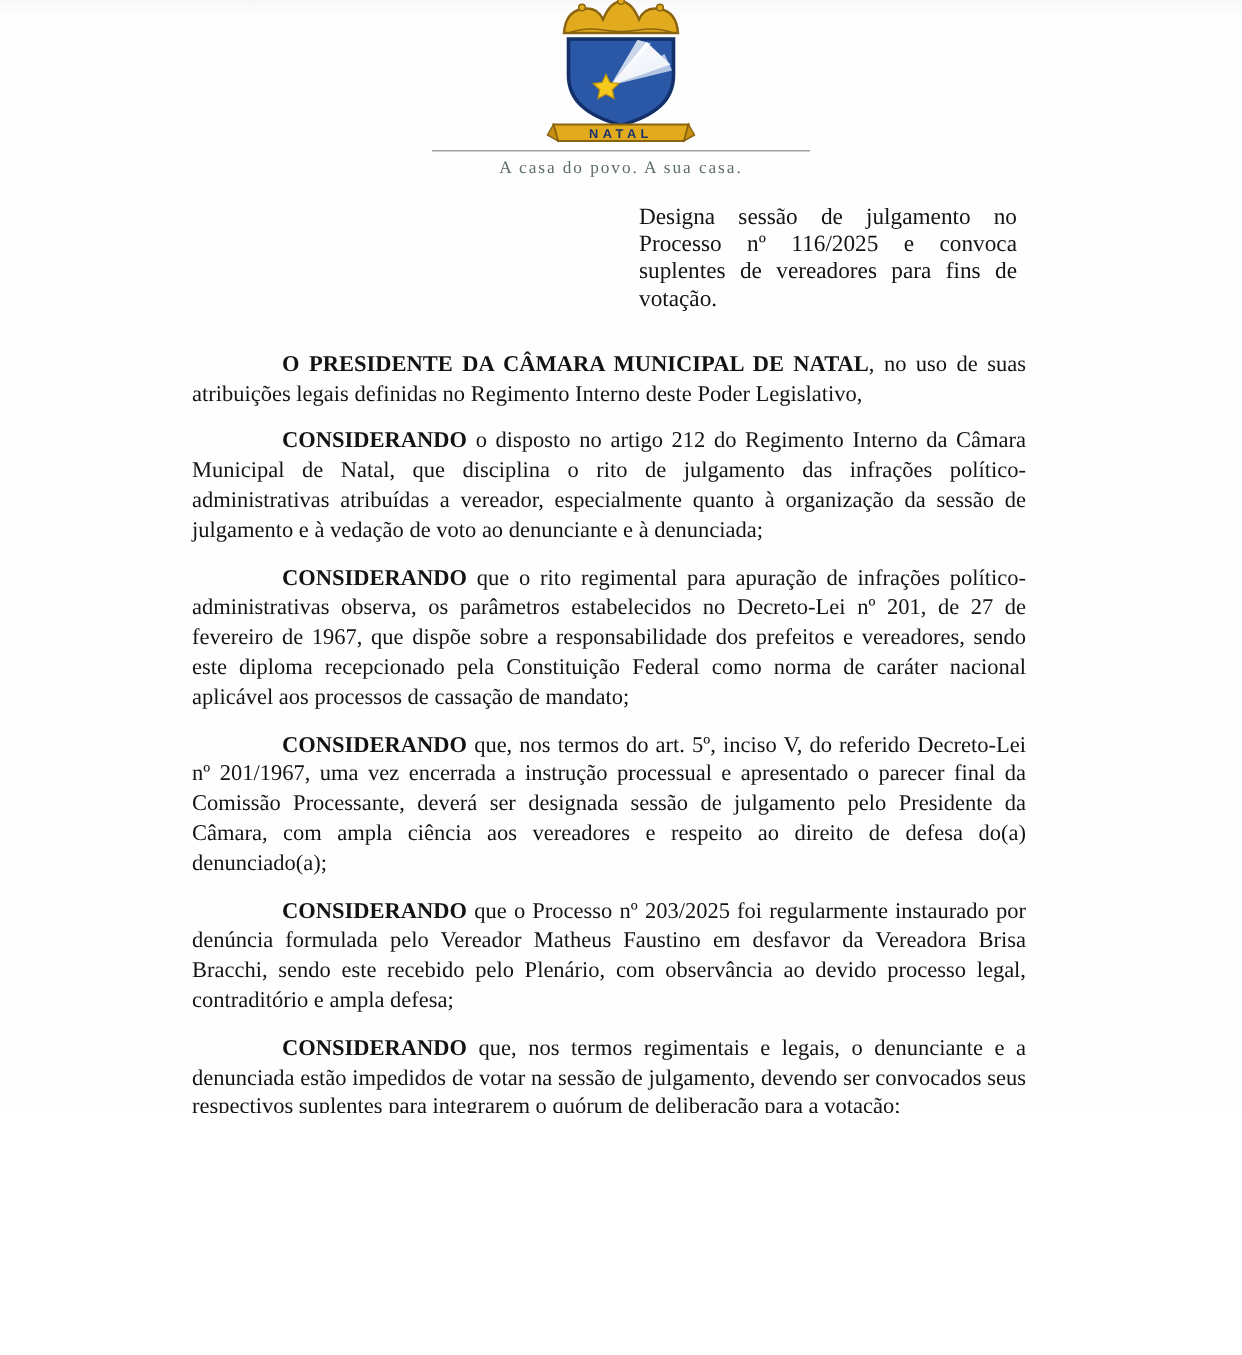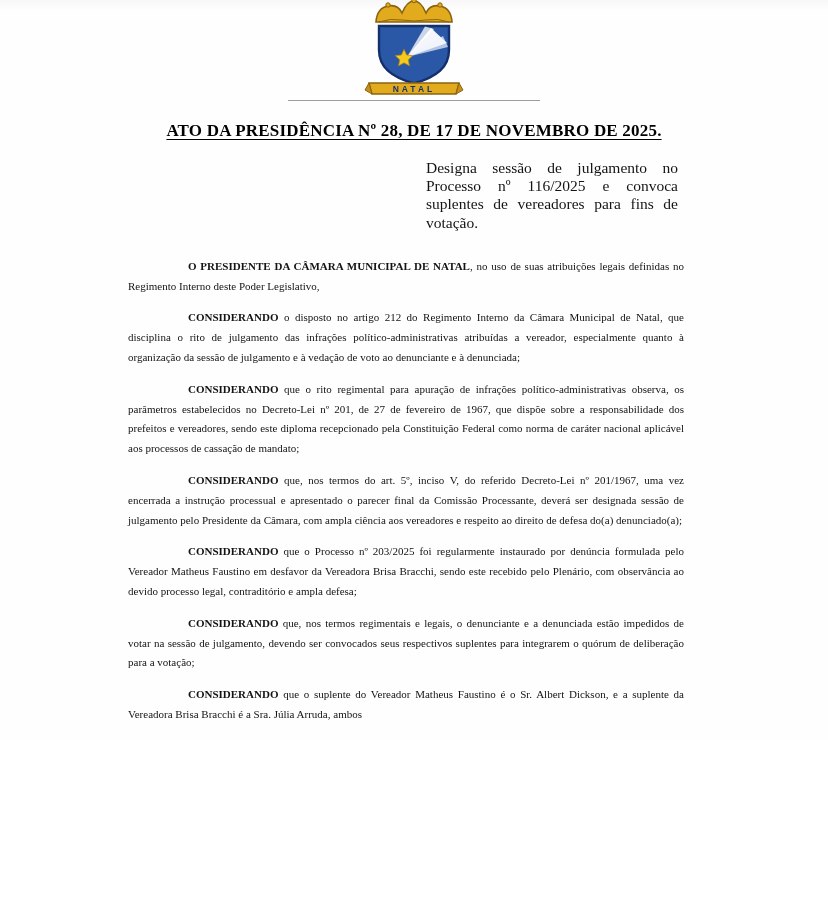--- a/index.html
+++ b/index.html
@@ -65,21 +65,21 @@
     font-size: 15.5px;
     line-height: 18.2px;
     text-align: justify;
     color: #141414;
   }
   .body-text {
     margin-top: 25px;
   }
   .para {
     margin: 0 16px 12px 0;
-    font-size: 11px;
+    font-size: 15px;
     line-height: 19.8px;
     text-align: justify;
     text-indent: 60px;
     color: #131313;
   }
   .lead {
     font-weight: bold;
   }
 </style>
 </head>
@@ -111,23 +111,23 @@
 
       <g>
         <path d="M14 85 L104 85 L101 96 L17 96 Z" fill="#e2ab1e" stroke="#8a6410" stroke-width="1.4"></path>
         <path d="M14 85 L10 92 L17 96 Z" fill="#c98f14" stroke="#8a6410" stroke-width="1"></path>
         <path d="M104 85 L108 92 L101 96 Z" fill="#c98f14" stroke="#8a6410" stroke-width="1"></path>
         <text x="59" y="94" text-anchor="middle" font-family="Liberation Sans, DejaVu Sans, sans-serif" font-size="8.5" font-weight="bold" letter-spacing="3" fill="#16336e">NATAL</text>
       </g>
     </svg>
 
     <div class="rule"></div>
+    <div class="tagline">A casa do povo. A sua casa.</div>
   </div>
 
-  <div class="doc-title">ATO DA PRESIDÊNCIA Nº 28, DE 17 DE NOVEMBRO DE 2025.</div>
 
   <div class="content">
 
     <div class="epigraph">Designa sessão de julgamento no Processo nº 116/2025 e convoca suplentes de vereadores para fins de votação.</div>
 
     <div class="body-text">
 
       <p class="para"><span class="lead">O PRESIDENTE DA CÂMARA MUNICIPAL DE NATAL</span><span>, no uso de suas atribuições legais definidas no Regimento Interno deste Poder Legislativo,</span></p>
 
       <p class="para"><span class="lead">CONSIDERANDO</span><span> o disposto no artigo 212 do Regimento Interno da Câmara Municipal de Natal, que disciplina o rito de julgamento das infrações político-administrativas atribuídas a vereador, especialmente quanto à organização da sessão de julgamento e à vedação de voto ao denunciante e à denunciada;</span></p>

